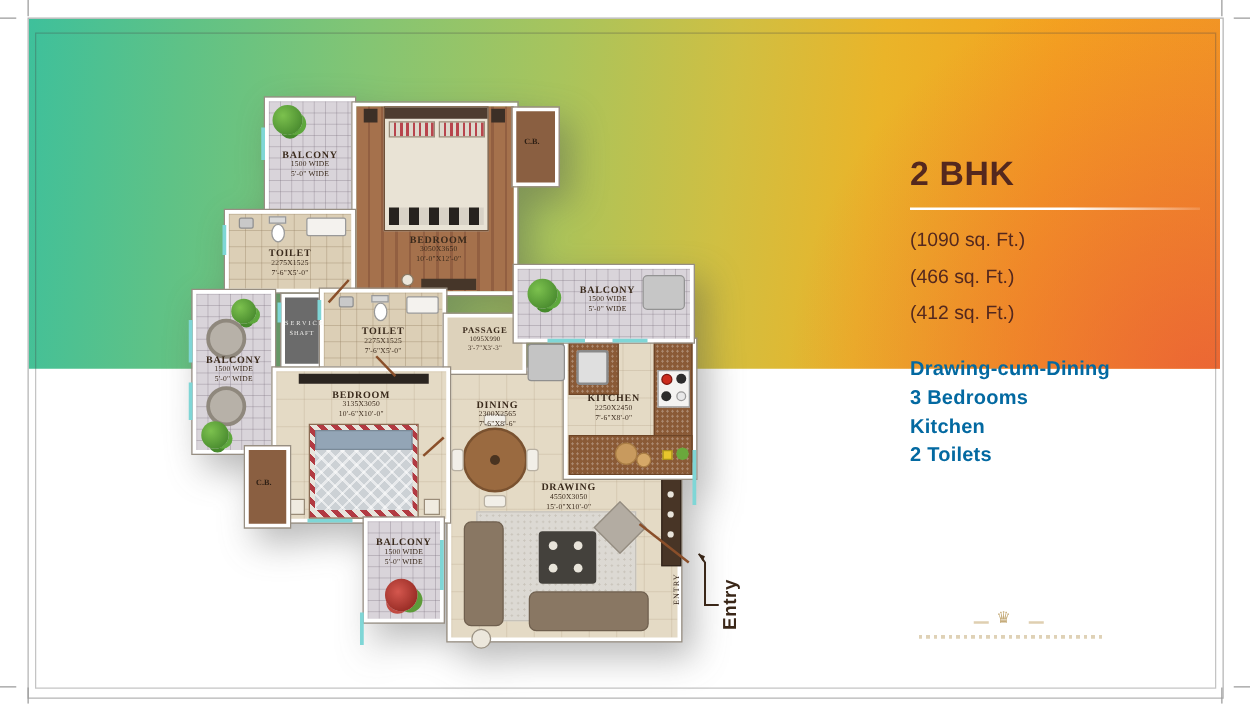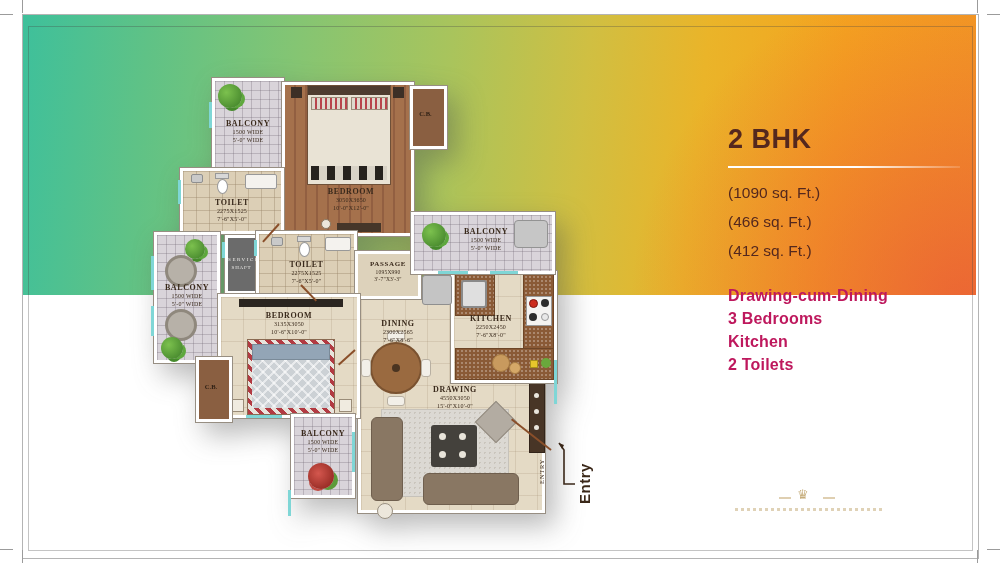--- a/index.html
+++ b/index.html
@@ -15,21 +15,21 @@
   .frame-inner{position:absolute;left:28px;top:26px;width:943px;height:523px;border:1px solid rgba(70,70,70,.32);z-index:3;}
   .crop{position:absolute;background:#9b9b9b;z-index:4;}
 
   
   #panel{position:absolute;left:728px;top:124px;width:252px;z-index:6;color:#54281e;}
   #panel .title{font-size:27px;font-weight:800;letter-spacing:.5px;margin:0 0 11px 0;}
   #panel .rule{height:2px;width:232px;background:linear-gradient(to right,#ffffff 55%,rgba(255,255,255,.15));margin:0 0 17px 0;}
   .area-block{margin-bottom:13px;line-height:16px;}
   .area-head{font-size:16.5px;font-weight:bold;letter-spacing:.2px;}
   .area-sub{font-size:15.5px;}
-  #features{list-style:none;margin:30px 0 0 0;padding:0;color:#be185d;}
+  #features{list-style:none;margin:30px 0 0 0;padding:0;color:#0369a1;}
   #features li{font-size:16px;font-weight:bold;margin:0 0 9px 0;line-height:14px;letter-spacing:.2px;}
 
   
   #plan{position:absolute;left:138px;top:60px;width:445px;height:460px;z-index:5;
         filter:drop-shadow(9px 12px 14px rgba(70,70,70,.38));}
   .room{position:absolute;box-sizing:border-box;border:3px solid #ffffff;outline:1px solid #978e82;}
   .tile-lav{background-color:#d9d4da;background-image:
       linear-gradient(rgba(118,106,120,.32) 1px,transparent 1px),
       linear-gradient(90deg,rgba(118,106,120,.32) 1px,transparent 1px);background-size:9px 9px;}
   .tile-beige{background-color:#dccfb6;background-image:

